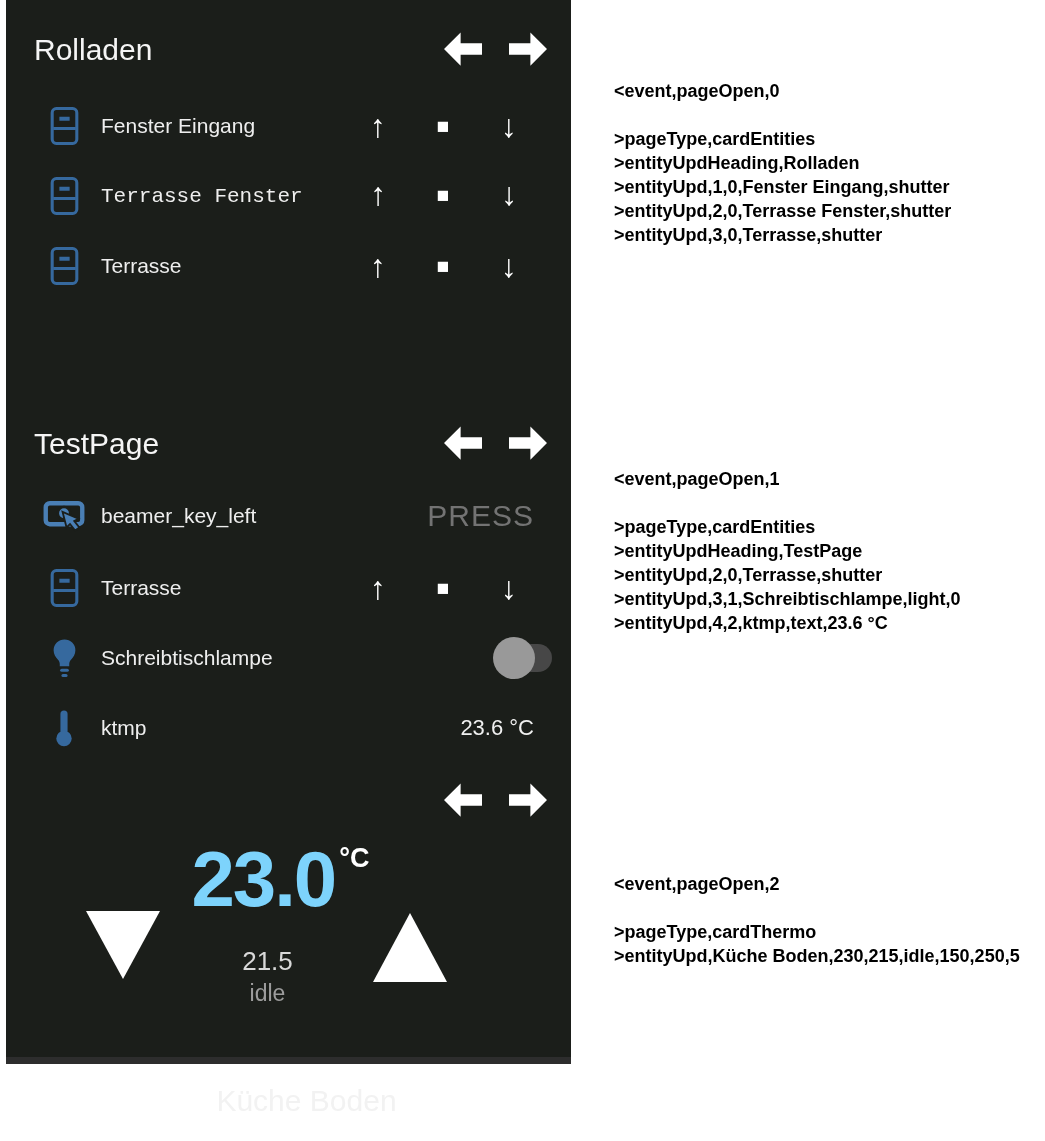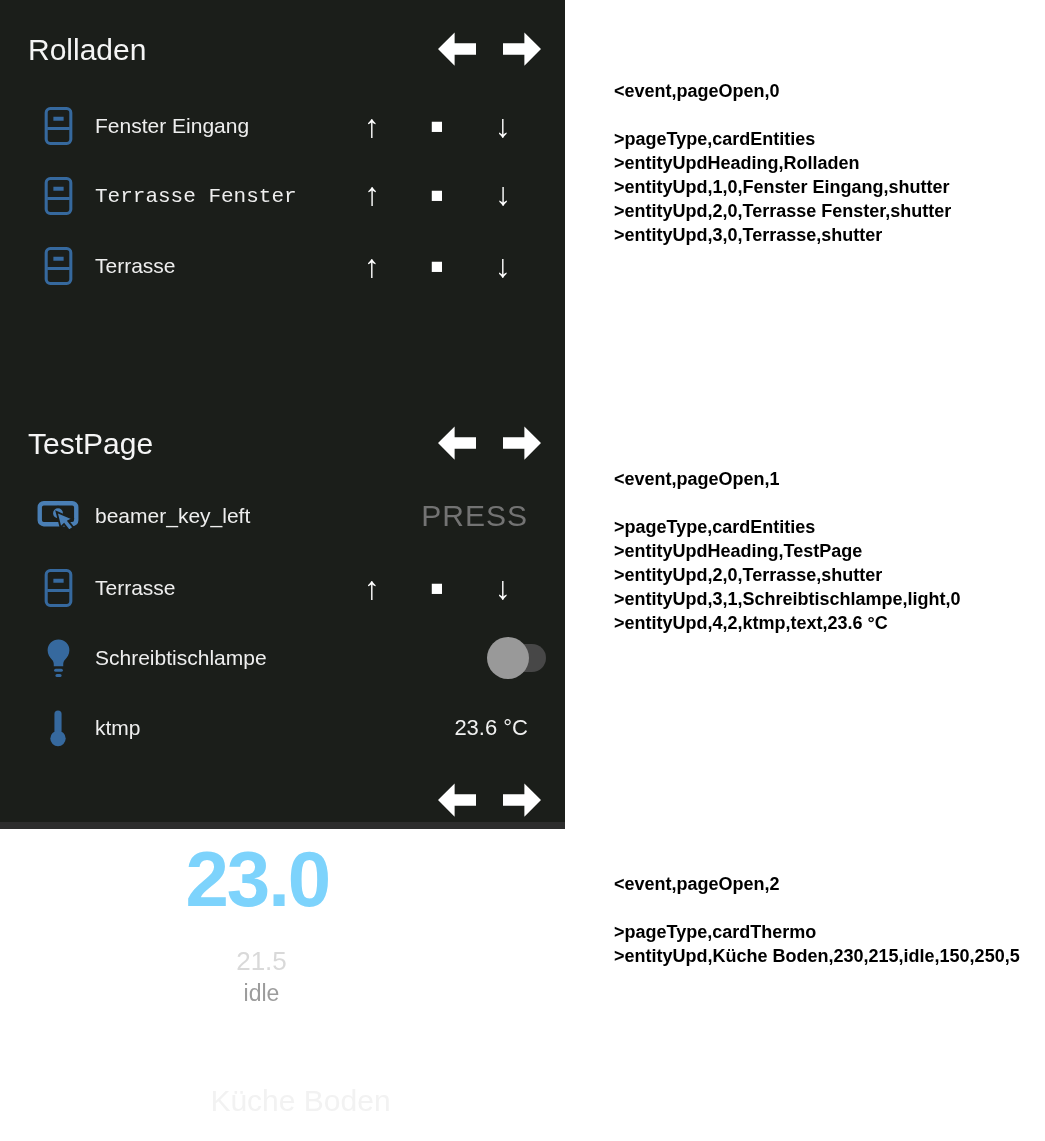--- a/index.html
+++ b/index.html
@@ -1,20 +1,20 @@
 <!DOCTYPE html>
 <html><head>
 <meta charset="utf-8">
 <style>
   * { margin:0; padding:0; box-sizing:border-box; }
   html,body { width:1045px; height:1141px; }
   body { position:relative; background:#ffffff; font-family:"Liberation Sans", sans-serif; overflow:hidden; }
 
   
-  .panel { position:absolute; left:0; top:0; width:565px; height:829px; background:#1b1e1a; }
+  .panel { position:absolute; left:6px; top:0; width:565px; height:1064px; background:#1b1e1a; }
   .panel-bottom-strip { position:absolute; left:0; bottom:0; width:565px; height:7px; background:#2d2d2d; }
 
   .page-heading { position:absolute; left:28px; color:#f5f5f5; font-size:30px; line-height:38px; font-weight:400; }
   #heading-0 { top:31px; }
   #heading-1 { top:425px; }
 
   .nav-arrows { position:absolute; right:24px; display:flex; gap:27px; }
   #nav-0 { top:32px; }
   #nav-1 { top:426px; }
   #nav-2 { top:783px; }

